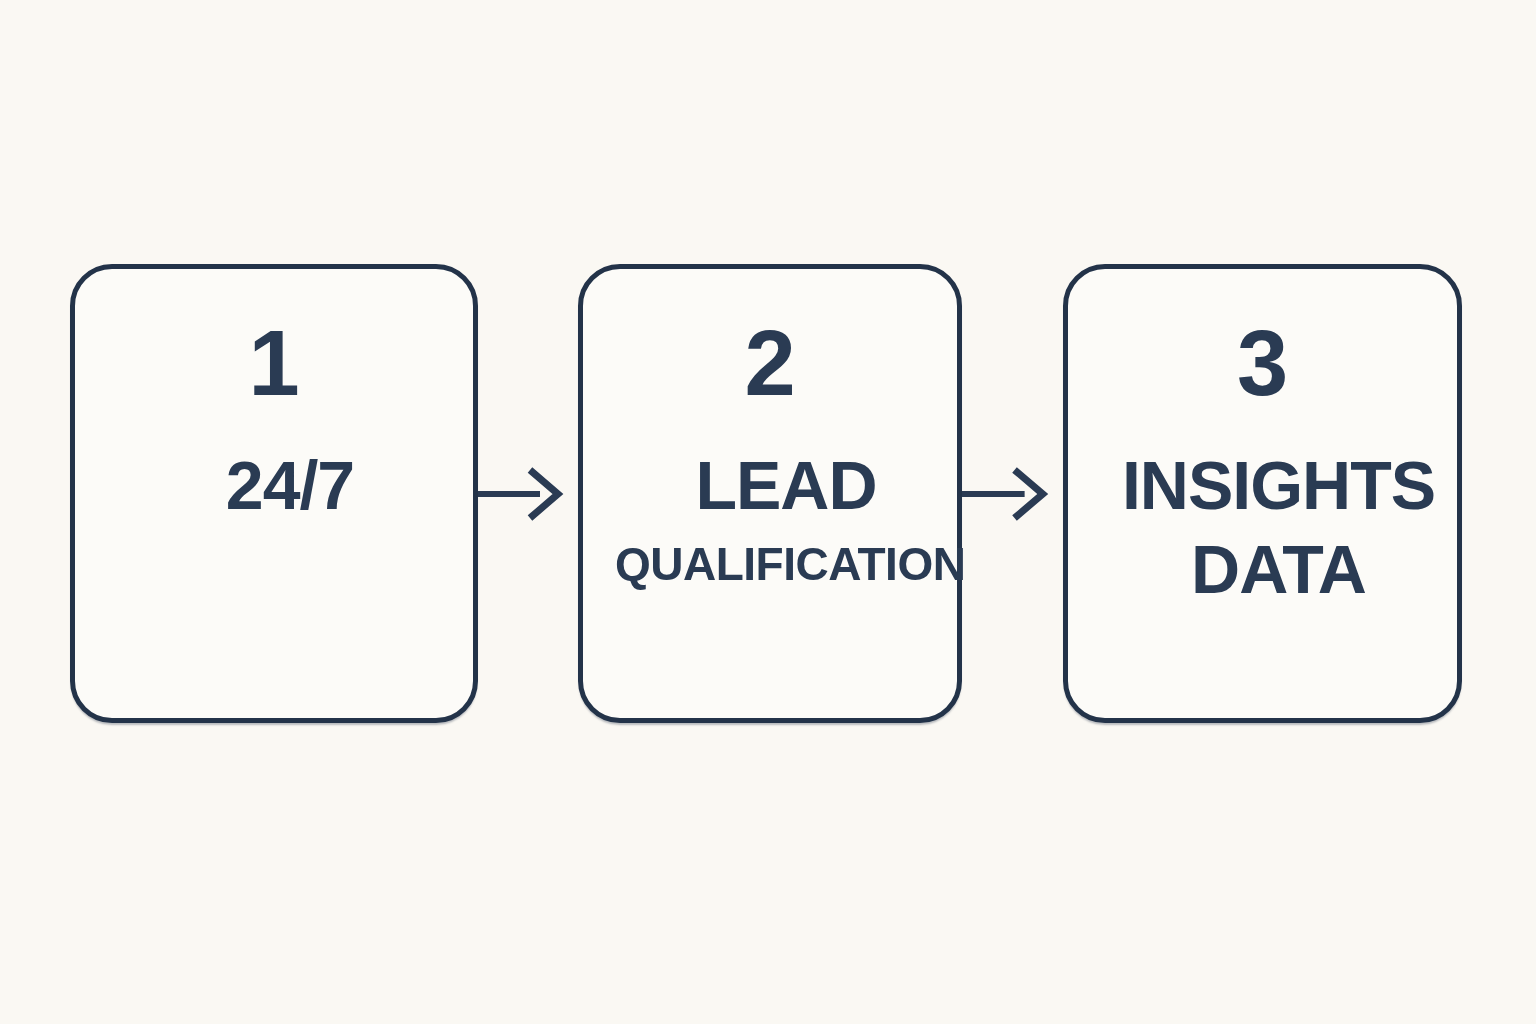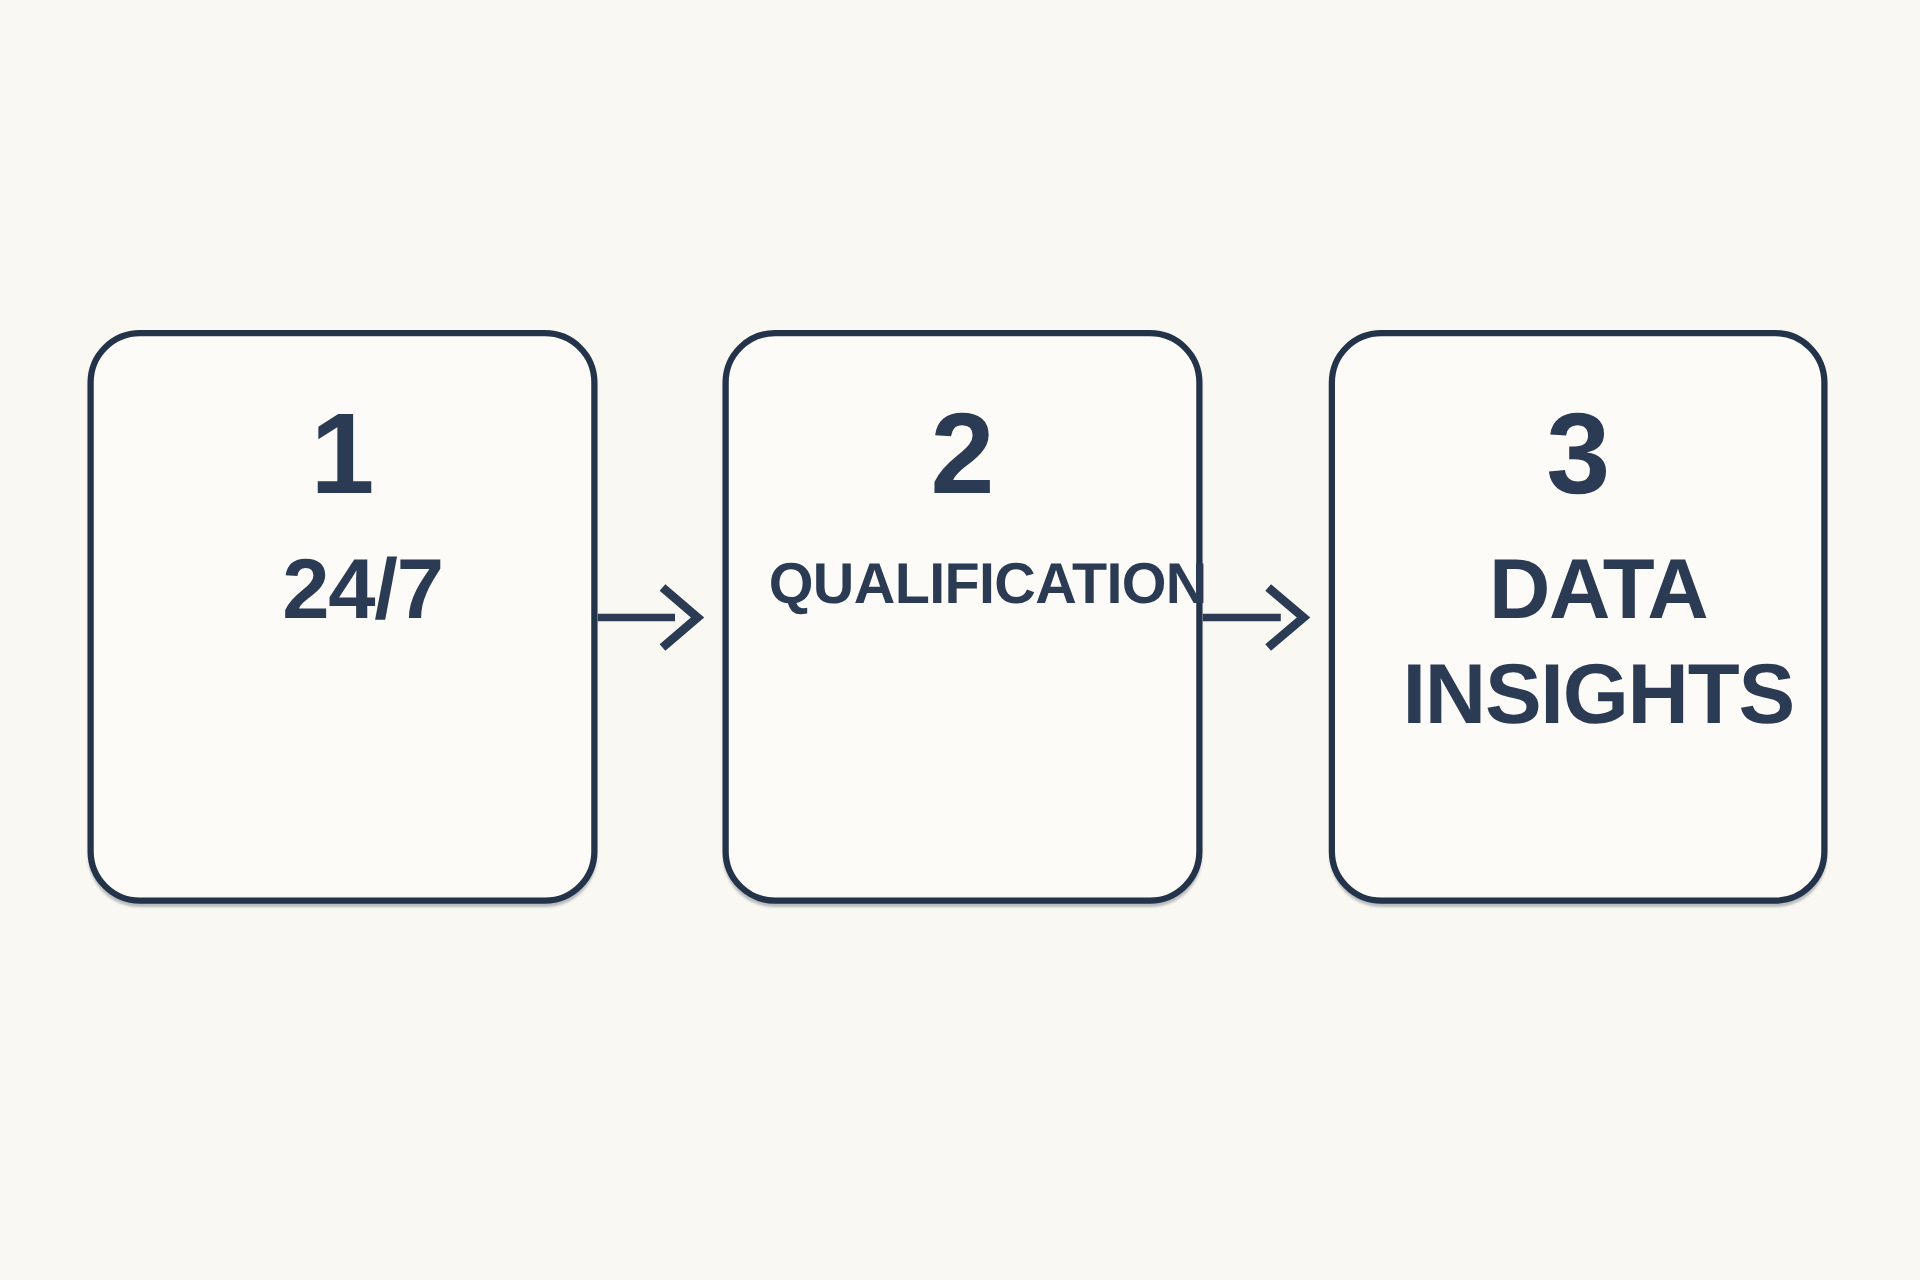--- a/index.html
+++ b/index.html
@@ -39,21 +39,21 @@
   }
   .card-1 { width: 408px; }
   .card-2 { width: 384px; }
   .card-3 { width: 399px; }
   .step-number {
     font-weight: 700;
     font-size: 92px;
     line-height: 1;
     letter-spacing: 0;
   }
-  .step-labels { margin-top: 20px; padding-left: 32px; }
+  .step-labels { margin-top: 34px; padding-left: 32px; }
   .label-line {
     font-weight: 700;
     font-size: 68px;
     line-height: 84px;
     letter-spacing: -1px;
     white-space: nowrap;
   }
   .label-line.small {
     font-size: 46px;
     line-height: 74px;
@@ -89,32 +89,33 @@
   <div class="arrow-cell arrow-cell-1">
     <svg viewBox="0 0 100 64" preserveAspectRatio="none" fill="none">
       <line x1="0" y1="32" x2="62" y2="32" stroke-width="6"></line>
       <polyline points="52,8 80,32 52,56" stroke-width="7" stroke-linejoin="miter"></polyline>
     </svg>
   </div>
 
   <section class="card card-2">
     <div class="step-number">2</div>
     <div class="step-labels">
+      <div class="label-line">LEAD</div>
       <div class="label-line small">QUALIFICATION</div>
     </div>
   </section>
 
   <div class="arrow-cell arrow-cell-2">
     <svg viewBox="0 0 100 64" preserveAspectRatio="none" fill="none">
       <line x1="0" y1="32" x2="62" y2="32" stroke-width="6"></line>
       <polyline points="52,8 80,32 52,56" stroke-width="7" stroke-linejoin="miter"></polyline>
     </svg>
   </div>
 
   <section class="card card-3">
     <div class="step-number">3</div>
     <div class="step-labels">
+      <div class="label-line">INSIGHTS</div>
       <div class="label-line">DATA</div>
-      <div class="label-line">INSIGHTS</div>
     </div>
   </section>
 
 </div>
 
 </body></html>

